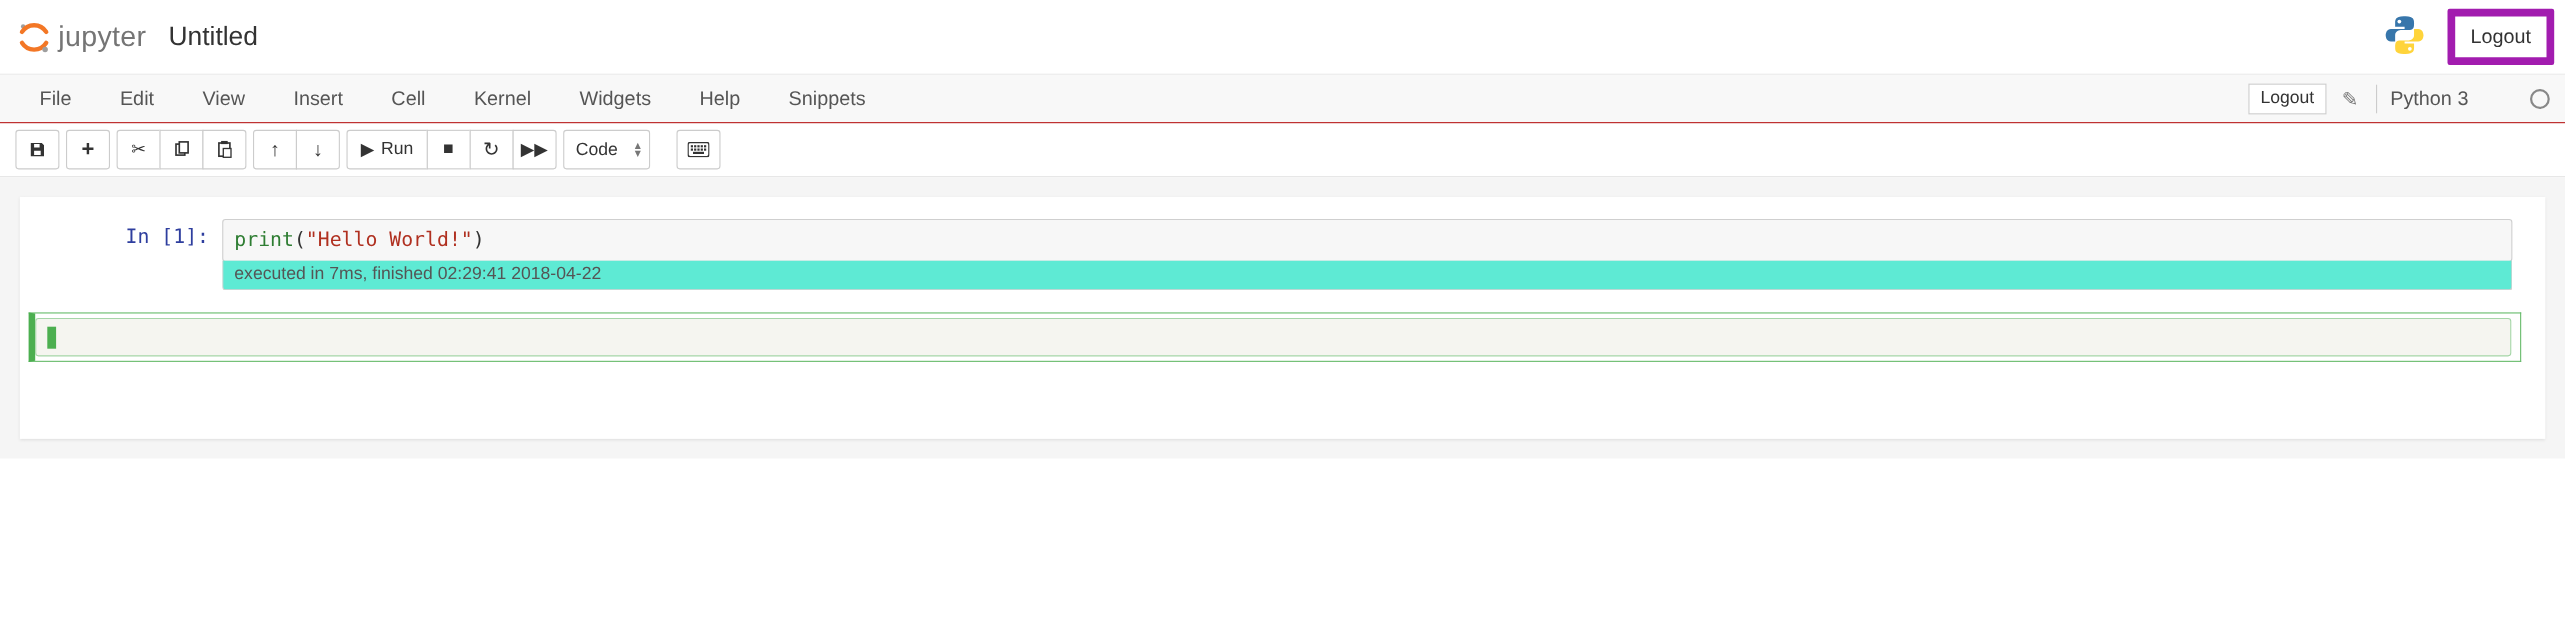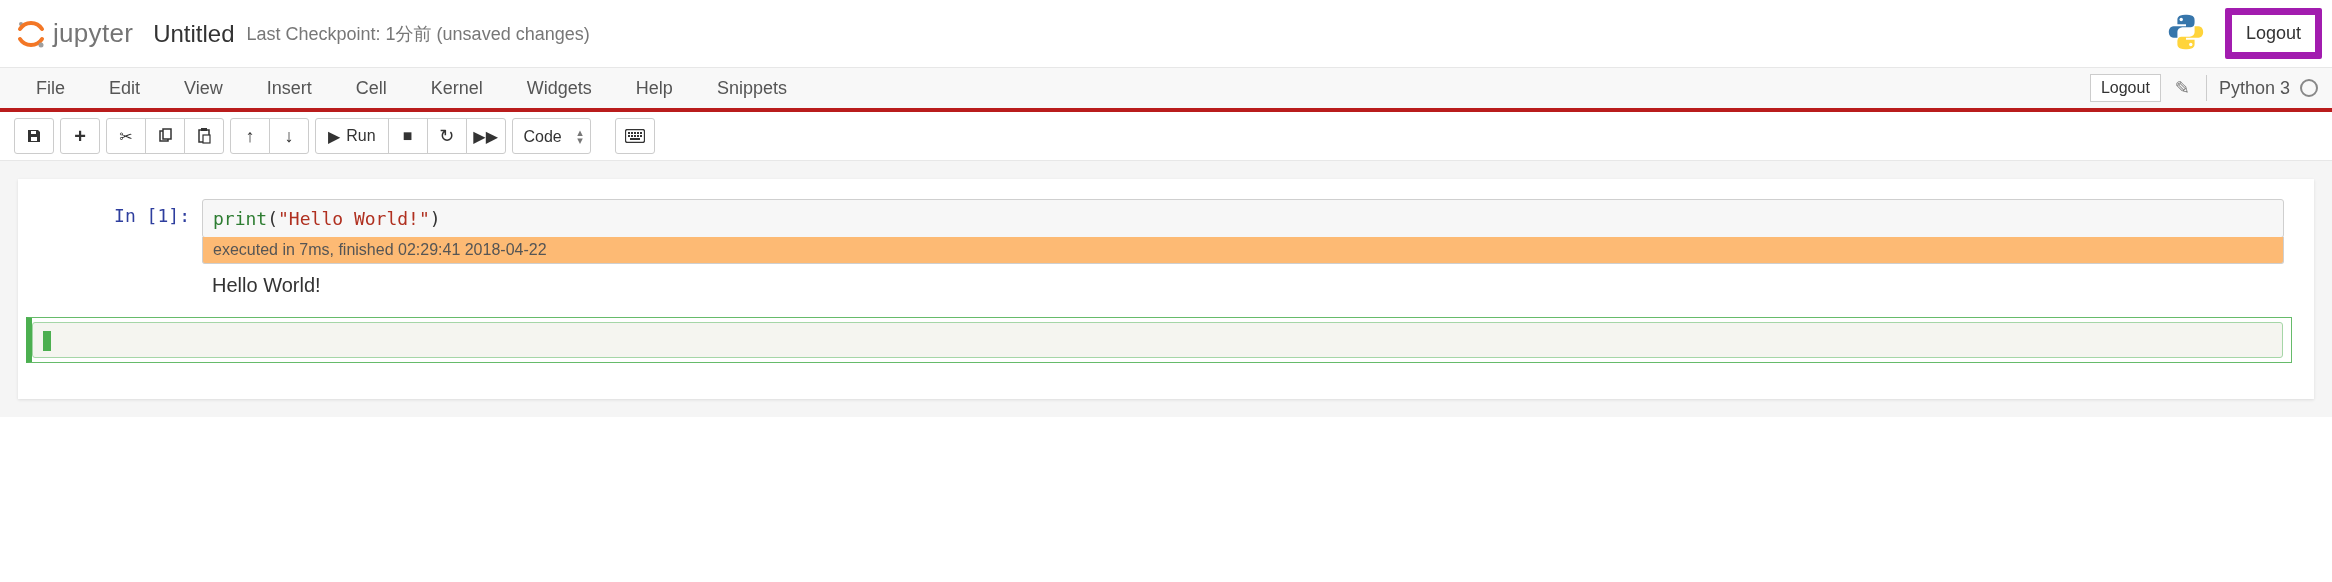--- a/index.html
+++ b/index.html
@@ -12,28 +12,28 @@
 .logo-mark svg { width: 32px; height: 32px; }
 .logo-text { font-size: 26px; color: #757575; font-weight: 400; letter-spacing: 0.3px; }
 .notebook-name { font-size: 24px; color: #333; margin-right: 12px; }
 .checkpoint { font-size: 18px; color: #777; }
 .header-spacer { flex: 1; }
 .python-logo { margin-right: 18px; }
 .python-logo svg { width: 42px; height: 42px; }
 .logout-btn { border: 7px solid #a21caf; background: #fff; padding: 8px 14px; font-size: 18px; color: #333; border-radius: 2px; cursor: pointer; }
 
 
-.menubar { display: flex; align-items: center; background: #f8f8f8; border-bottom: 4px solid #b91c1c; padding: 0 14px; height: 44px; }
+.menubar { display: flex; align-items: center; background: #f8f8f8; border-bottom: 1px solid #b91c1c; padding: 0 14px; height: 44px; }
 .menubar-items { display: flex; gap: 0; }
 .menu-item { padding: 10px 22px; font-size: 18px; color: #555; cursor: pointer; }
 .menubar-spacer { flex: 1; }
 .trusted { border: 1px solid #ccc; background: #fff; padding: 4px 10px; font-size: 16px; color: #333; margin-right: 14px; }
 .edit-icon { color: #777; margin-right: 16px; font-size: 18px; cursor: pointer; }
 .divider-vert { width: 1px; height: 26px; background: #ccc; margin-right: 12px; }
-.kernel-indicator { display: flex; align-items: center; font-size: 18px; color: #555; }
+.kernel-indicator { display: flex; align-items: center; font-size: 18px; color: #555; gap: 46px; }
 .kernel-circle { width: 18px; height: 18px; border: 2px solid #888; border-radius: 50%; margin-left: 10px; }
 
 
 .toolbar { display: flex; align-items: center; padding: 6px 14px; border-bottom: 1px solid #e7e7e7; gap: 6px; }
 .tb-btn { width: 40px; height: 36px; border: 1px solid #ccc; background: #fff; border-radius: 3px; display: flex; align-items: center; justify-content: center; cursor: pointer; font-size: 16px; color: #333; }
 .tb-group { display: flex; }
 .tb-group .tb-btn { border-radius: 0; margin-left: -1px; }
 .tb-group .tb-btn:first-child { border-radius: 3px 0 0 3px; margin-left: 0; }
 .tb-group .tb-btn:last-child { border-radius: 0 3px 3px 0; }
 .tb-btn.run-btn { width: auto; padding: 0 12px; gap: 6px; font-size: 16px; }
@@ -47,42 +47,41 @@
 .notebook { background: #fff; box-shadow: 0 1px 3px rgba(0,0,0,0.1); padding: 20px 22px 26px 14px; min-height: 220px; }
 .cell { display: flex; margin-bottom: 6px; }
 .cell.selected { border: 1px solid #66bb6a; border-left: 6px solid #4caf50; padding: 4px 0 4px 0; margin-left: -6px; }
 .prompt { width: 170px; text-align: right; padding: 6px 12px 0 0; font-family: monospace; font-size: 18px; color: #303f9f; flex-shrink: 0; }
 .prompt-in { color: #2e3e9e; }
 .cell-body { flex: 1; padding-right: 8px; }
 .input-area { border: 1px solid #cfcfcf; background: #f7f7f7; border-radius: 3px; padding: 6px 10px; font-family: monospace; font-size: 18px; line-height: 1.4; }
 .code-func { color: #2e7d32; }
 .code-str { color: #b03020; }
 .code-paren { color: #333; }
-.exec-info { font-size: 16px; color: #555; padding: 4px 10px; border: 1px solid #cfcfcf; border-top: none; background: #fdba74; border-radius: 0 0 3px 3px; margin-top: -1px; }
+.exec-info { font-size: 16px; color: #555; padding: 4px 10px; border: 1px solid #cfcfcf; border-top: none; background: #5eead4; border-radius: 0 0 3px 3px; margin-top: -1px; }
 .output-area { padding: 10px 10px 0 10px; font-size: 20px; color: #333; font-family: "Helvetica Neue", Helvetica, Arial, sans-serif; }
 .cell2-input { border: 1px solid #a5d6a7; background: #f5f5f0; border-radius: 3px; padding: 6px 10px; font-family: monospace; font-size: 18px; min-height: 32px; position: relative; }
 .cursor { display: inline-block; width: 8px; height: 20px; background: #4caf50; vertical-align: middle; }
 </style>
 </head>
 <body>
 
 <div class="header">
   <div class="logo">
     <div class="logo-mark">
       <svg viewBox="0 0 32 32">
         <circle cx="6" cy="6" r="2" fill="#9e9e9e"></circle>
         <path d="M 5 11 A 13 13 0 0 1 27 11" stroke="#f37726" stroke-width="4" fill="none" stroke-linecap="round"></path>
         <path d="M 5 21 A 13 13 0 0 0 27 21" stroke="#f37726" stroke-width="4" fill="none" stroke-linecap="round"></path>
         <circle cx="26" cy="27" r="2.5" fill="#9e9e9e"></circle>
       </svg>
     </div>
     <span class="logo-text">jupyter</span>
   </div>
   <span class="notebook-name">Untitled</span>
-  <span class="checkpoint">Last Checkpoint: 1分前   (unsaved changes)</span>
   <div class="header-spacer"></div>
   <div class="python-logo">
     <svg viewBox="0 0 44 44">
       <path d="M21 4 C13 4 13 8 13 10 L13 14 L22 14 L22 16 L9 16 C5 16 4 20 4 22 C4 24 5 28 9 28 L13 28 L13 22 C13 18 17 17 19 17 L27 17 C31 17 31 13 31 11 L31 10 C31 8 31 4 23 4 Z" fill="#3776ab"></path>
       <circle cx="17" cy="9" r="1.8" fill="#fff"></circle>
       <path d="M23 40 C31 40 31 36 31 34 L31 30 L22 30 L22 28 L35 28 C39 28 40 24 40 22 C40 20 39 16 35 16 L31 16 L31 22 C31 26 27 27 25 27 L17 27 C13 27 13 31 13 33 L13 34 C13 36 13 40 21 40 Z" fill="#ffd43b"></path>
       <circle cx="27" cy="35" r="1.8" fill="#fff"></circle>
     </svg>
   </div>
   <button class="logout-btn">Logout</button>
@@ -190,21 +189,20 @@
 
     <div class="cell">
       <div class="prompt prompt-in">
         <span>In [</span><span>1</span><span>]:</span>
       </div>
       <div class="cell-body">
         <div class="input-area">
           <span class="code-func">print</span><span class="code-paren">(</span><span class="code-str">"Hello World!"</span><span class="code-paren">)</span>
         </div>
         <div class="exec-info">executed in 7ms, finished 02:29:41 2018-04-22</div>
-        <div class="output-area">Hello World!</div>
       </div>
     </div>
 
     <div style="height:14px;"></div>
 
     <div class="cell selected">
       <div class="cell-body">
         <div class="cell2-input">
           <span class="cursor"></span>
         </div>

